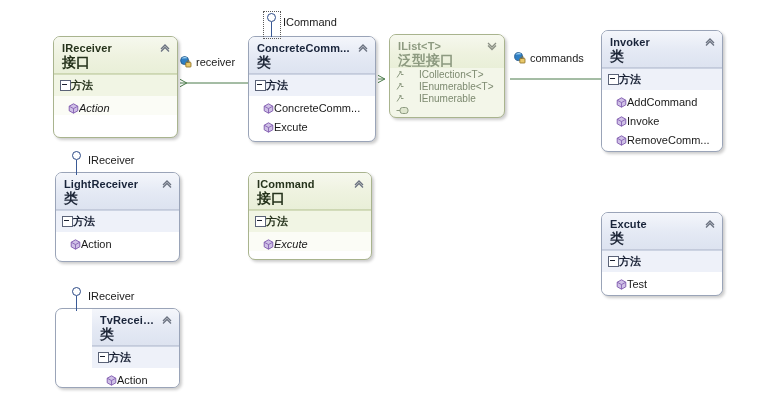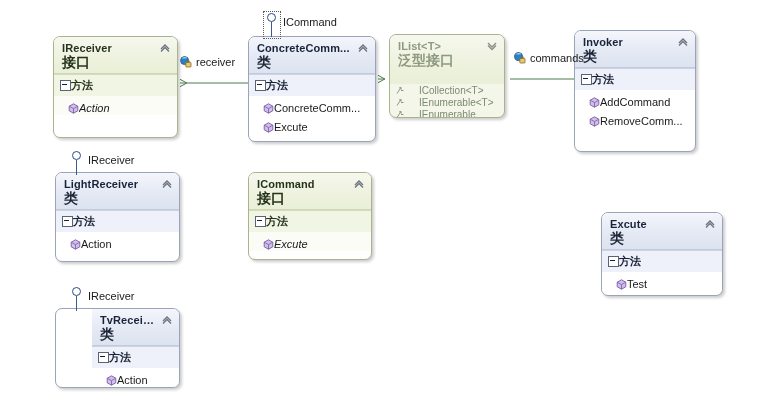--- a/index.html
+++ b/index.html
@@ -300,21 +300,21 @@
         <svg class="ico-method" viewBox="0 0 11 11">
           <path d="M5.5,0.8 L9.8,3.2 L9.8,7.8 L5.5,10.2 L1.2,7.8 L1.2,3.2 Z" fill="#cfc0e6" stroke="#7d57ad" stroke-width="0.9"></path>
           <path d="M1.2,3.2 L5.5,5.6 L9.8,3.2 M5.5,5.6 L5.5,10.2" fill="none" stroke="#7d57ad" stroke-width="0.8"></path>
         </svg>
         <span class="mname">Excute</span>
       </div>
     </div>
   </div>
 
   <div class="uml-shape iface" style="left:389px; top:34px; width:116px; height:84px; background:#f3f6e9;">
-    <div class="sh-head" style="padding-bottom:17px; border-bottom:none;">
+    <div class="sh-head" style="padding-bottom:1px; border-bottom:none;">
       <div class="sh-name" style="color:#8d9a80;">IList&lt;T&gt;</div>
       <div class="sh-kind" style="color:#8d9a80;">泛型接口</div>
       <span class="chev">
         <svg width="12" height="11" viewBox="0 0 12 11">
             <path d="M2,3 L6,7 L10,3 M2,5.5 L6,9.5 L10,5.5" fill="none" stroke="#8a8f84" stroke-width="1.3"></path>
           </svg>
       </span>
     </div>
     <div class="sh-body" style="background:transparent;">
       <div class="gen-row">
@@ -337,41 +337,48 @@
       </div>
       <div class="gen-tail">
         <svg width="14" height="9" viewBox="0 0 14 9">
           <path d="M0.5,4.5 L4,4.5" fill="none" stroke="#8d9a80" stroke-width="1"></path>
           <rect x="4" y="1.5" width="8" height="6" rx="2.5" fill="#dfe7cf" stroke="#8d9a80" stroke-width="1"></rect>
         </svg>
       </div>
     </div>
   </div>
 
-  <div class="uml-shape cls" style="left:574px; top:30px; width:122px; height:122px;">
+  <div class="uml-shape cls" style="left:601px; top:30px; width:122px; height:122px;">
     <div class="sh-head">
       <div class="sh-name">Invoker</div>
       <div class="sh-kind">类</div>
       <span class="chev">
         <svg width="12" height="11" viewBox="0 0 12 11">
             <path d="M2,7 L6,3 L10,7 M2,9.5 L6,5.5 L10,9.5" fill="none" stroke="#6b7280" stroke-width="1.3"></path>
           </svg>
       </span>
     </div>
     <div class="sh-body">
       <div class="comp-head">
         <span class="exp-box"></span>
         <span>方法</span>
       </div>
       <div class="member">
         <svg class="ico-method" viewBox="0 0 11 11">
           <path d="M5.5,0.8 L9.8,3.2 L9.8,7.8 L5.5,10.2 L1.2,7.8 L1.2,3.2 Z" fill="#cfc0e6" stroke="#7d57ad" stroke-width="0.9"></path>
           <path d="M1.2,3.2 L5.5,5.6 L9.8,3.2 M5.5,5.6 L5.5,10.2" fill="none" stroke="#7d57ad" stroke-width="0.8"></path>
         </svg>
         <span class="mname">AddCommand</span>
+      </div>
+      <div class="member">
+        <svg class="ico-method" viewBox="0 0 11 11">
+          <path d="M5.5,0.8 L9.8,3.2 L9.8,7.8 L5.5,10.2 L1.2,7.8 L1.2,3.2 Z" fill="#cfc0e6" stroke="#7d57ad" stroke-width="0.9"></path>
+          <path d="M1.2,3.2 L5.5,5.6 L9.8,3.2 M5.5,5.6 L5.5,10.2" fill="none" stroke="#7d57ad" stroke-width="0.8"></path>
+        </svg>
+        <span class="mname">Invoke</span>
       </div>
       <div class="member">
         <svg class="ico-method" viewBox="0 0 11 11">
           <path d="M5.5,0.8 L9.8,3.2 L9.8,7.8 L5.5,10.2 L1.2,7.8 L1.2,3.2 Z" fill="#cfc0e6" stroke="#7d57ad" stroke-width="0.9"></path>
           <path d="M1.2,3.2 L5.5,5.6 L9.8,3.2 M5.5,5.6 L5.5,10.2" fill="none" stroke="#7d57ad" stroke-width="0.8"></path>
         </svg>
         <span class="mname">RemoveComm...</span>
       </div>
     </div>
   </div>

